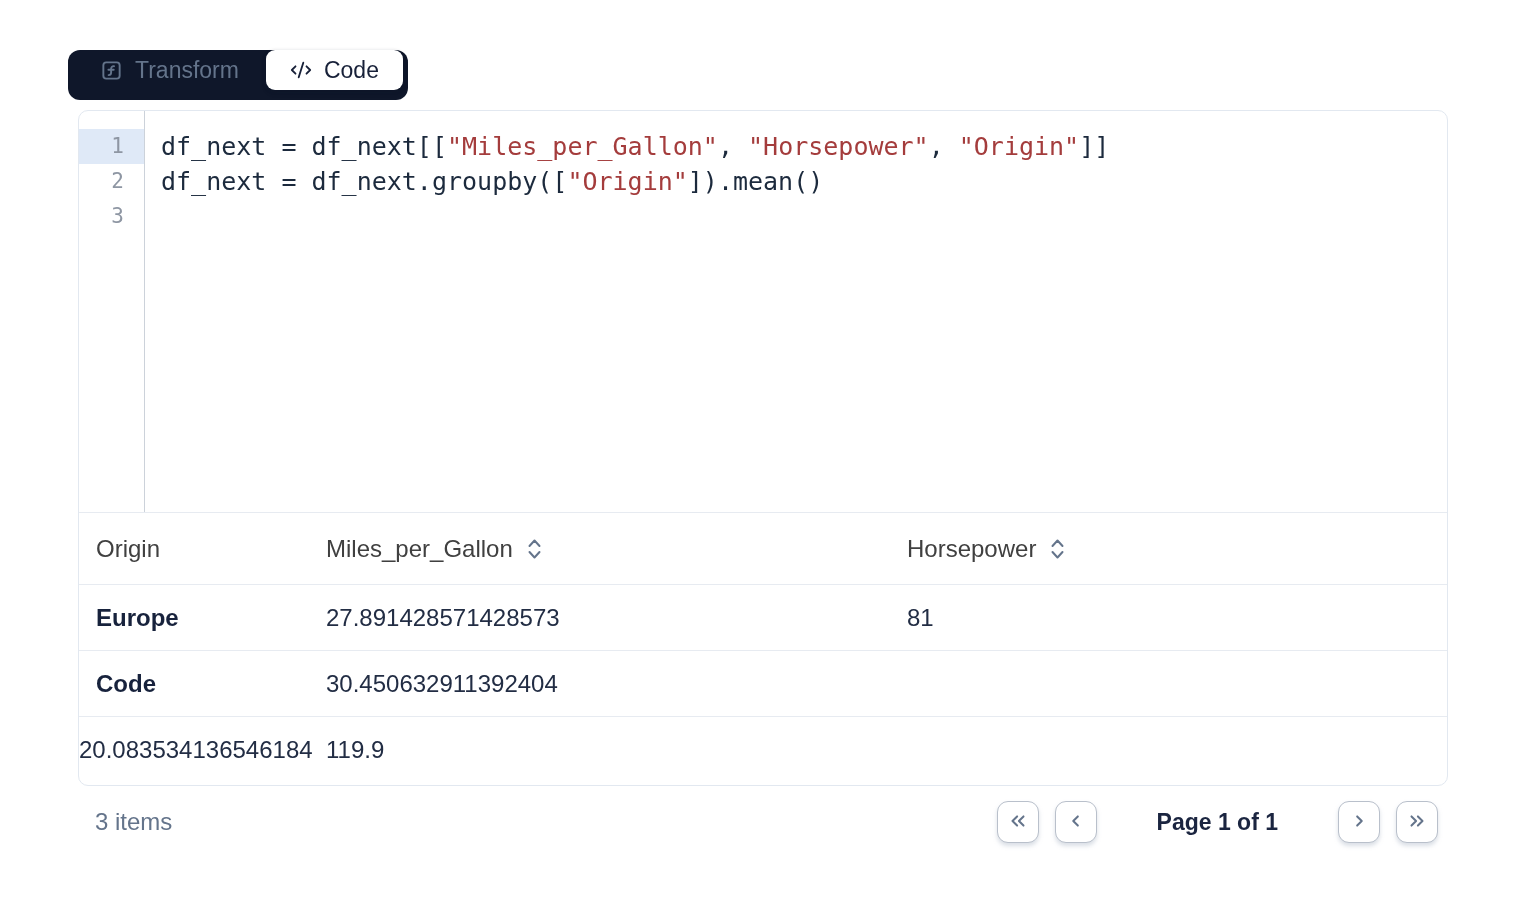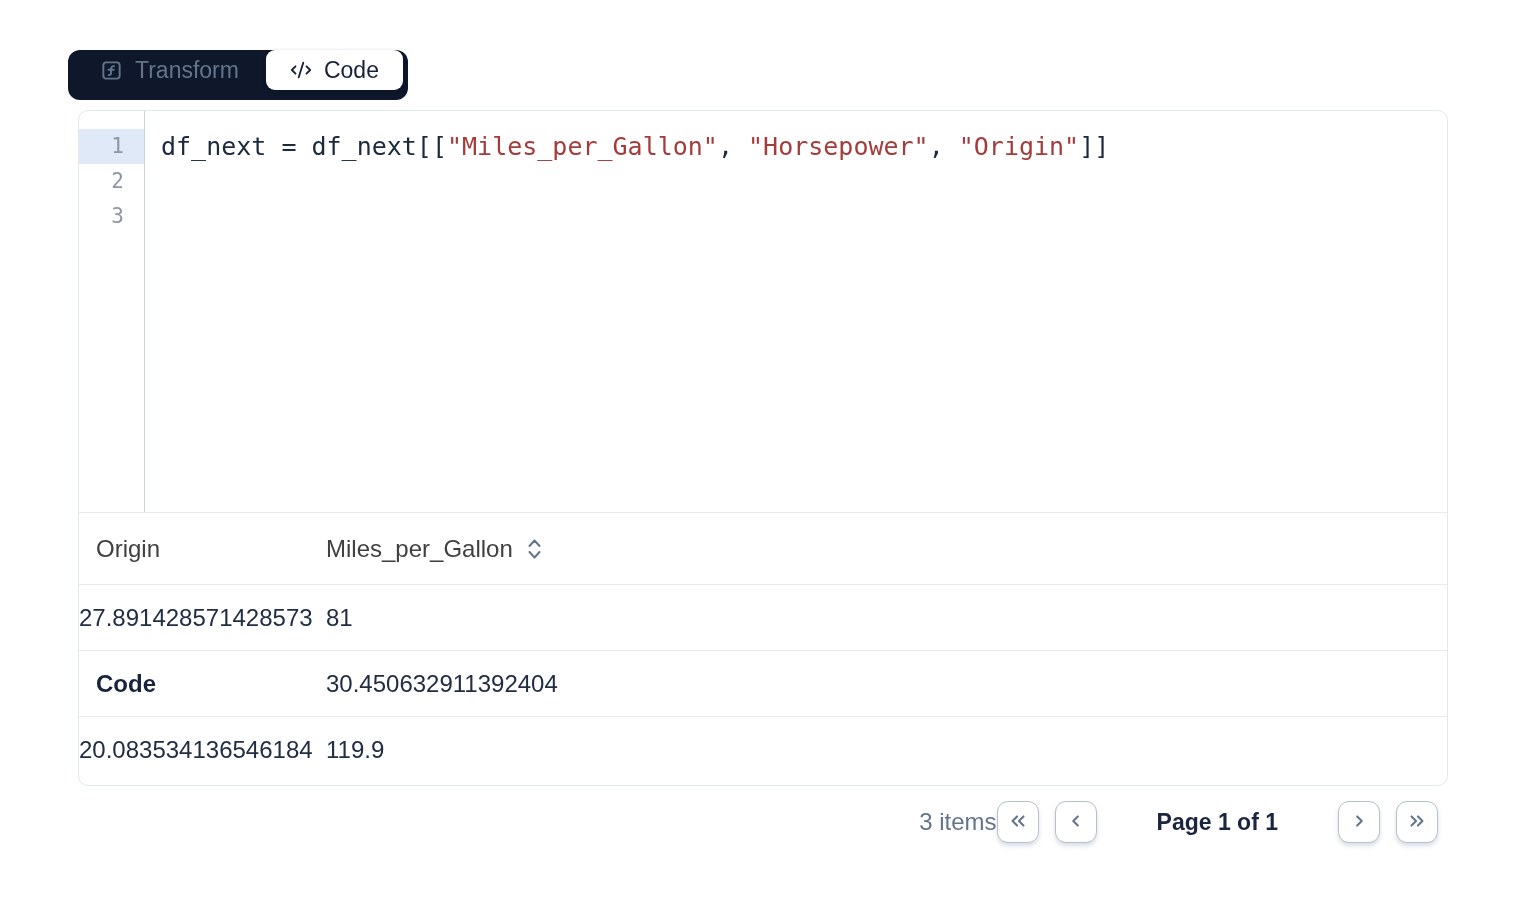--- a/index.html
+++ b/index.html
@@ -40,21 +40,21 @@
   .th { display:flex; align-items:center; gap:13px; }
   .th.first { padding-left:17px; }
   .sort { display:flex; align-items:center; color:#64748b; cursor:pointer; }
   .trow { display:grid; grid-template-columns:247px 581px 1fr; height:66px;
           align-items:center; border-bottom:1px solid #e7ebf1; font-size:24px; color:#222d44; }
   .trow:last-child { border-bottom:none; }
   .cell-origin { padding-left:17px; font-weight:700; color:#17223c; }
 
   
   .footer { position:absolute; left:78px; top:801px; width:1360px; display:flex;
-            align-items:center; justify-content:flex-end; }
+            align-items:center; justify-content:space-between; }
   .items { padding-left:17px; color:#64748b; font-size:24px; }
   .pager { display:flex; align-items:center; gap:16px; }
   .pbtn { width:42px; height:42px; border-radius:11px; border:1px solid #b9c0cb; background:#fff;
           box-shadow:0 3px 4px rgba(148,163,184,.35); display:flex; align-items:center;
           justify-content:center; color:#64748b; cursor:pointer; padding:0; }
   .page-label { font-size:23px; font-weight:600; color:#1b2540; margin:0 44px; }
 </style>
 </head>
 <body>
 
@@ -86,40 +86,51 @@
   <div class="card">
 
     <div class="editor">
       <div class="gutter" id="gutter">
           <div class="gutter-num active">1</div>
           <div class="gutter-num">2</div>
           <div class="gutter-num">3</div>
         </div>
       <div class="code-area" id="codeArea">
           <div class="code-line"><span class="tok-plain">df_next = df_next[[</span><span class="tok-string">"Miles_per_Gallon"</span><span class="tok-plain">, </span><span class="tok-string">"Horsepower"</span><span class="tok-plain">, </span><span class="tok-string">"Origin"</span><span class="tok-plain">]]</span></div>
+          <div class="code-line"><span class="tok-plain">df_next = df_next.groupby([</span><span class="tok-string">"Origin"</span><span class="tok-plain">]).mean()</span></div>
         </div>
     </div>
 
     <div>
       <div class="thead">
         <div class="th first">
           <span>Origin</span>
         </div>
         <div class="th">
           <span>Miles_per_Gallon</span>
           <span class="sort">
             <svg width="17" height="26" viewBox="0 0 17 26" fill="none" stroke="currentColor" stroke-width="2" stroke-linecap="round" stroke-linejoin="round">
               <path d="M3.5 10 L8.5 4.5 L13.5 10"></path>
                 <path d="M3.5 16 L8.5 21.5 L13.5 16"></path>
             </svg>
           </span>
         </div>
+        <div class="th">
+          <span>Horsepower</span>
+          <span class="sort">
+            <svg width="17" height="26" viewBox="0 0 17 26" fill="none" stroke="currentColor" stroke-width="2" stroke-linecap="round" stroke-linejoin="round">
+              <path d="M3.5 10 L8.5 4.5 L13.5 10"></path>
+                <path d="M3.5 16 L8.5 21.5 L13.5 16"></path>
+            </svg>
+          </span>
+        </div>
       </div>
       <div id="tbody">
           <div class="trow">
+            <div class="cell-origin">Europe</div>
             <div class="cell">27.891428571428573</div>
             <div class="cell">81</div>
           </div>
           <div class="trow">
             <div class="cell-origin">Code</div>
             <div class="cell">30.450632911392404</div>
           </div>
           <div class="trow">
             <div class="cell">20.083534136546184</div>
             <div class="cell">119.9</div>

